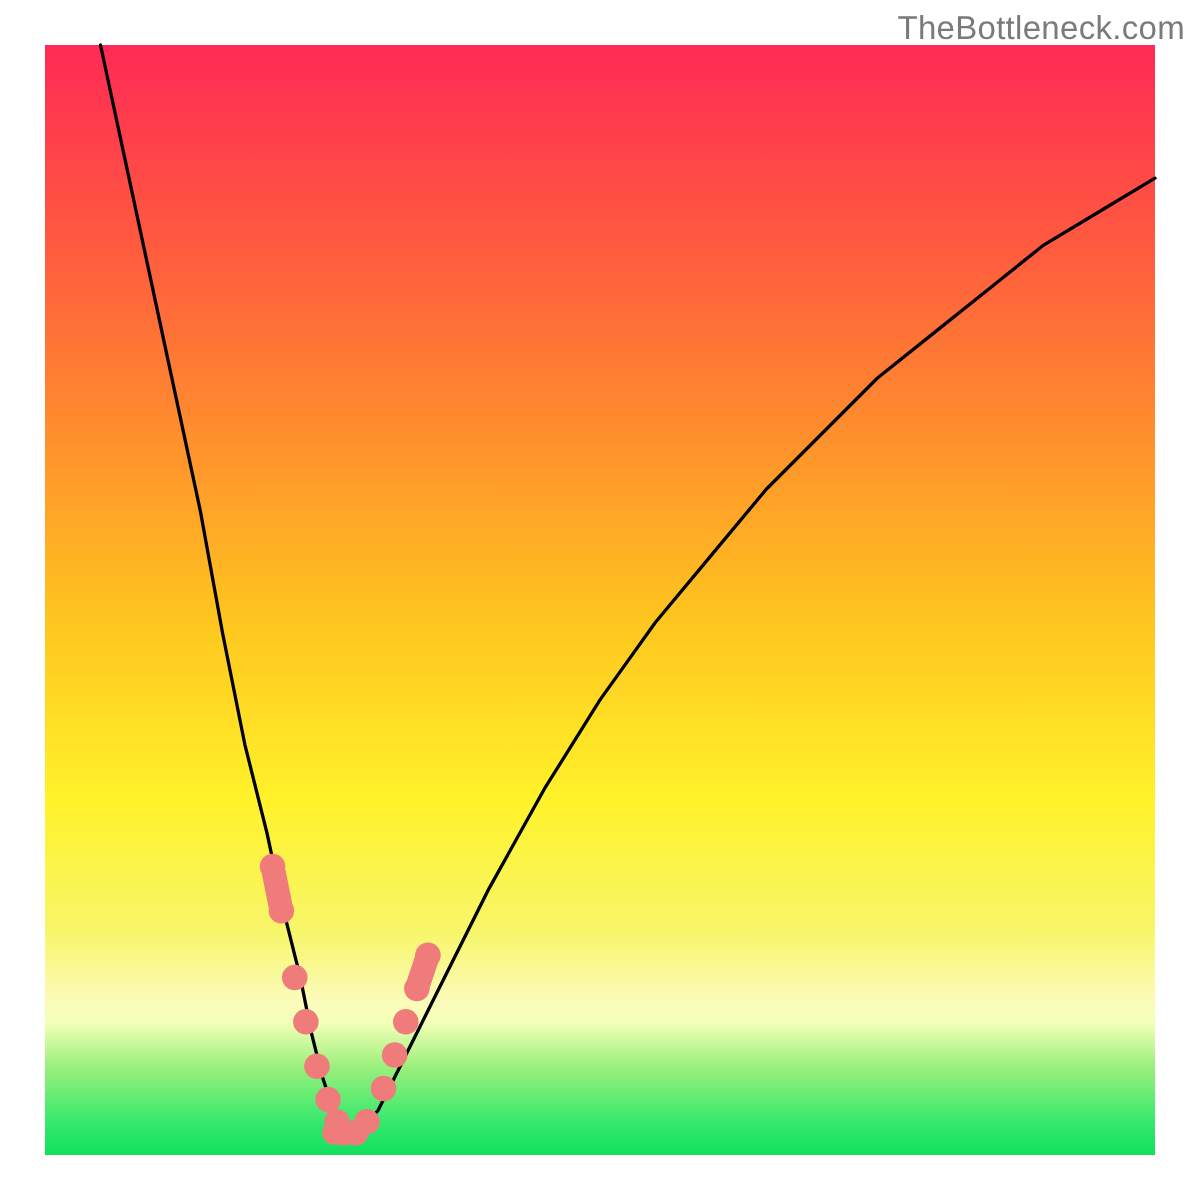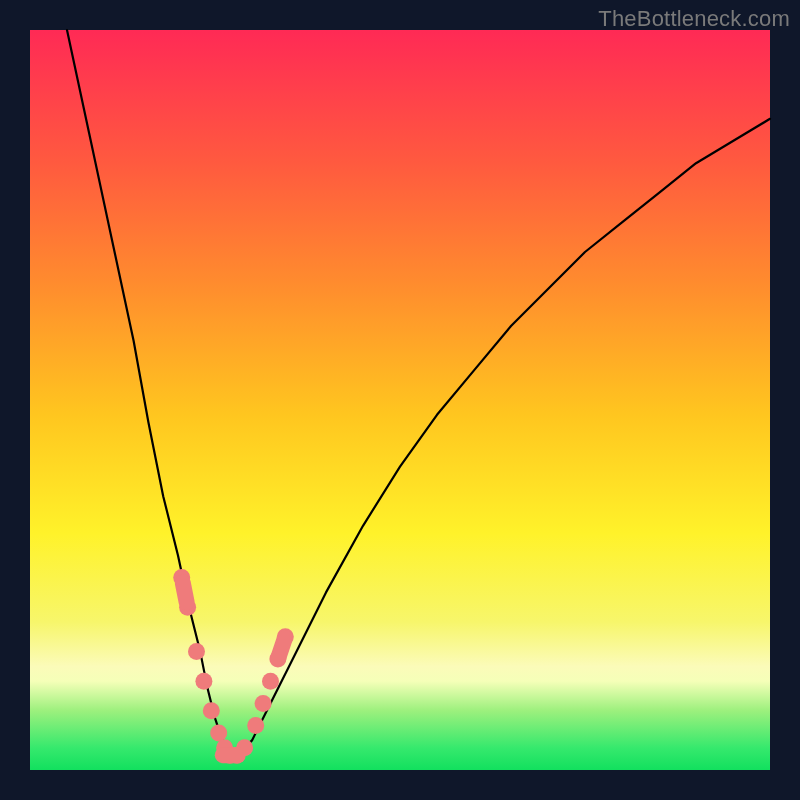--- a/index.html
+++ b/index.html
@@ -10,21 +10,21 @@
     overflow: hidden;
     background: #000;
     font-family: Arial, Helvetica, sans-serif;
   }
   .frame {
     position: absolute;
     left: 0;
     top: 0;
     width: 800px;
     height: 800px;
-    background: #0f172a;
+    background: #ffffff;
   }
   .plot-area {
     position: absolute;
     left: 30px;
     top: 30px;
     width: 740px;
     height: 740px;
     
     background: linear-gradient(
       to bottom,

